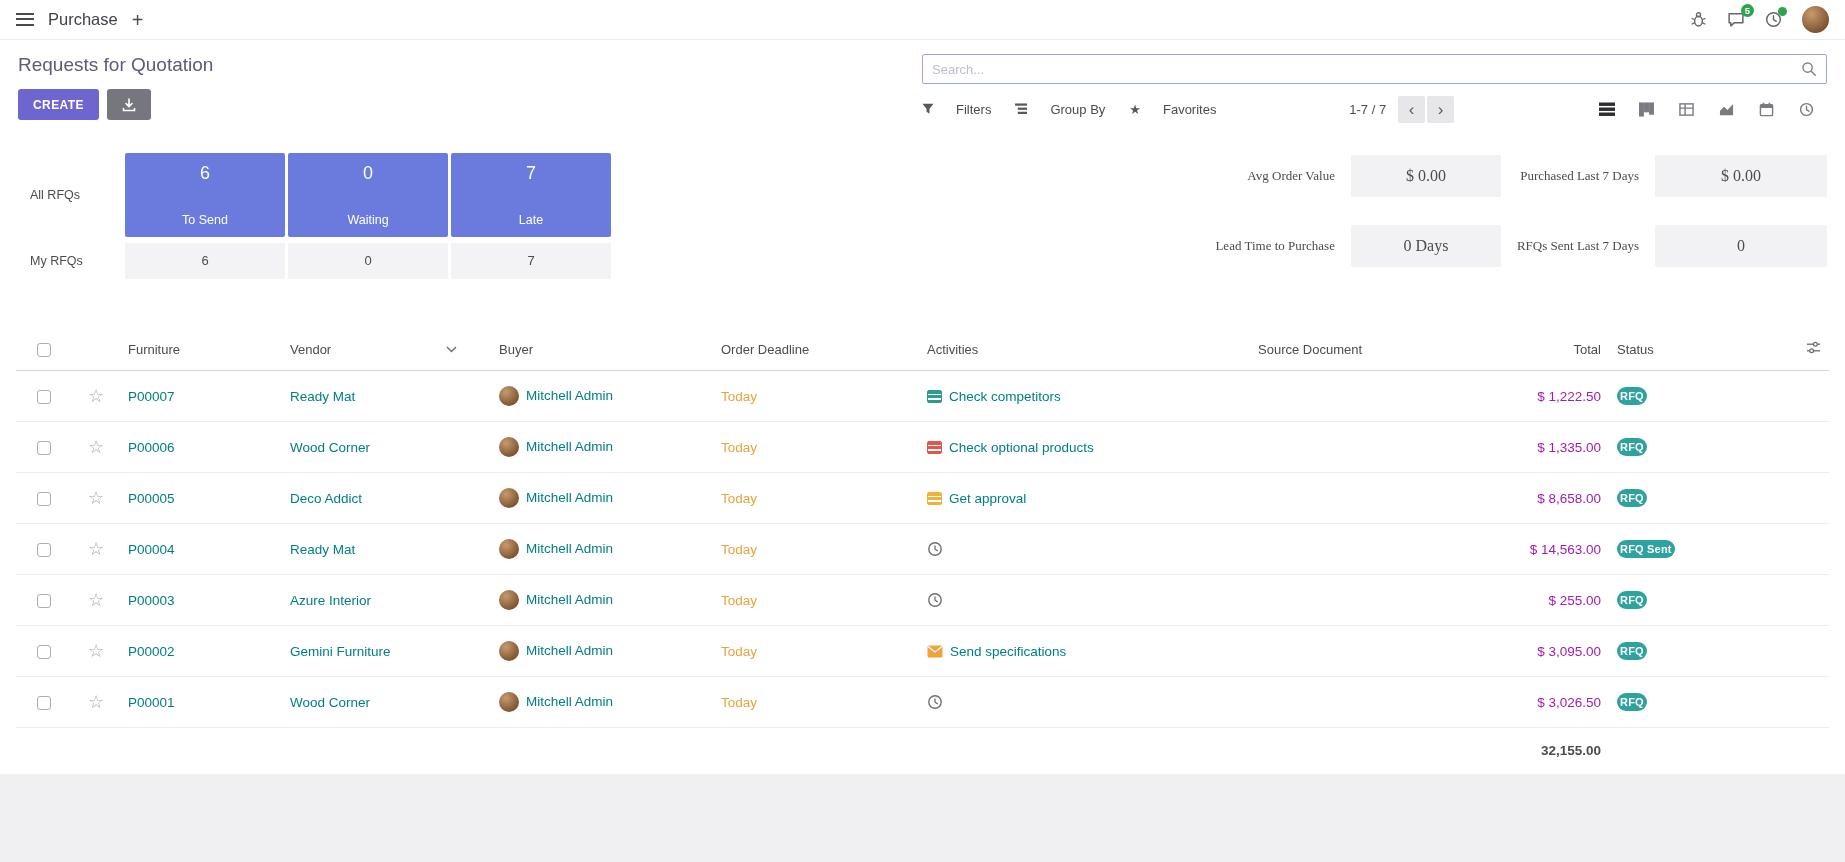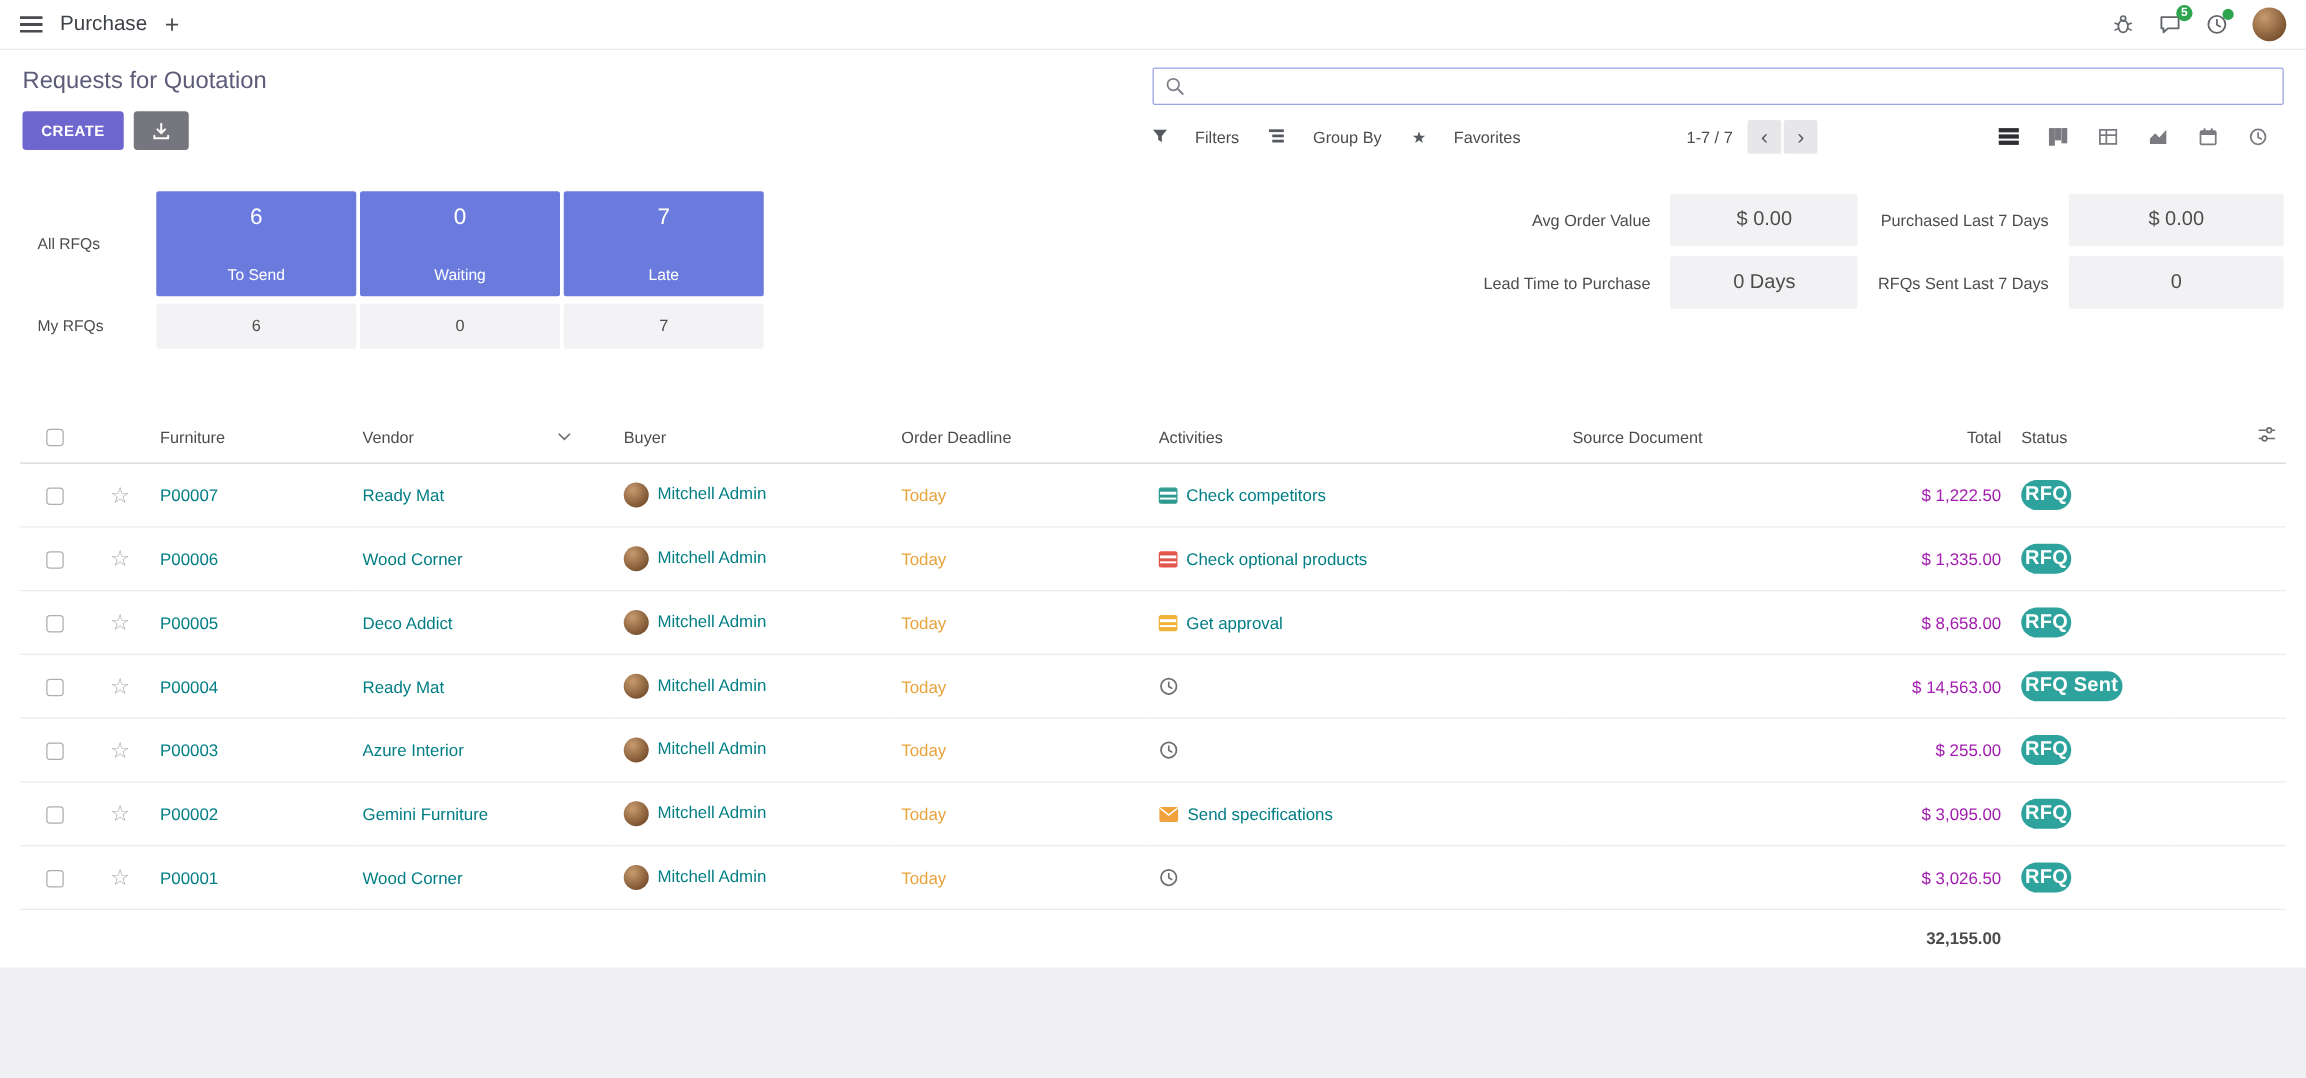--- a/index.html
+++ b/index.html
@@ -71,21 +71,21 @@
   .dash-left{ display:grid; grid-template-columns:104px 160px 160px 160px;
     gap:6px 3px; align-items:center; }
   .dash-row-label{ font-size:12.5px; color:#4C4C4C; padding-left:12px; }
   .kpi-tile{ background:#6A7BDD; color:#fff; border-radius:2px; text-align:center;
     padding:9px 0 10px; cursor:pointer; }
   .kpi-count{ font-size:18px; line-height:1.25; }
   .kpi-label{ font-size:12.5px;margin-top:28px; }
   .kpi-my{ background:#F3F3F6; border-radius:2px; text-align:center; height:36px;
     line-height:36px; font-size:13px; color:#4C4C4C; cursor:pointer; }
   .dash-right{ display:grid; grid-template-columns:auto 150px auto 172px;
-    gap:8px 16px; align-items:center; padding-top:2px; }
+    gap:28px 16px; align-items:center; padding-top:2px;font-family:Liberation Serif, serif; }
   .stat-label{ font-size:13px; color:#4C4C4C; text-align:right; white-space:nowrap; }
   .stat-value{ background:#F2F2F5; border-radius:2px; height:42px; line-height:42px;
     text-align:center; font-size:16px; color:#4C4C4C; }
   
   .table-wrap{ background:#fff; padding:6px 16px 0; }
   table{ width:100%; border-collapse:collapse; table-layout:fixed; }
   th{ font-size:13px; font-weight:500; color:#4C4C4C; text-align:left;
     height:42px; padding:0 8px; border-bottom:1px solid #D5D5D8; white-space:nowrap; }
   th.num, td.num{ text-align:right; }
   td{ height:51px; padding:0 8px; border-bottom:1px solid #ECECEF; white-space:nowrap;
@@ -111,21 +111,21 @@
     border:1px solid #E2574C; }
   .act-icon.type-list-yellow .list-shape{ display:inline-block;
     background:repeating-linear-gradient(to bottom,#EFB339 0 2.6px,#fff 2.6px 4.4px);
     border:1px solid #EFB339; }
   .act-icon .clock-shape{ display:none; }
   .act-icon.type-clock .clock-shape{ display:block; }
   .act-icon .env-shape{ display:none; }
   .act-icon.type-envelope .env-shape{ display:block; }
   .act-label{ color:#017E84; cursor:pointer; }
   .total-amount{ color:#a21caf; }
-  .status-badge{ display:inline-block; background:#2EA39D; color:#fff; font-size:16px;
+  .status-badge{ display:inline-block; background:#2EA39D; color:#fff; font-size:11px;
     font-weight:700; padding:3px 3px; border-radius:12px; letter-spacing:.2px; }
   .cell-gear, .th-gear{ text-align:right; }
   tfoot td{ height:46px; border-bottom:none; border-top:none; font-weight:700;
     color:#4C4C4C; font-size:13.5px; }
   .vendor-th{ display:flex; align-items:center; justify-content:space-between; }
   .th-caret{ margin-right:26px; }
 </style>
 </head>
 <body>
 
@@ -170,20 +170,21 @@
         <button class="btn-download">
           <svg width="14" height="14" viewBox="0 0 14 14">
             <path d="M7 1 V8 M4 5.5 L7 8.6 L10 5.5" fill="none" stroke="#fff" stroke-width="1.6" stroke-linecap="round" stroke-linejoin="round"></path>
             <path d="M1.5 10.5 V12.5 H12.5 V10.5" fill="none" stroke="#fff" stroke-width="1.6" stroke-linecap="round"></path>
           </svg>
         </button>
       </div>
     </div>
     <div class="cp-right">
       <div class="search-box">
+        <input type="text" placeholder="Search..." style="">
         <svg width="16" height="16" viewBox="0 0 16 16">
           <circle cx="6.6" cy="6.6" r="4.6" fill="none" stroke="#7F828A" stroke-width="1.4"></circle>
           <path d="M10.2 10.2 L14.2 14.2" stroke="#7F828A" stroke-width="1.5" stroke-linecap="round"></path>
         </svg>
       </div>
       <div class="cp-row2">
         <div class="filter-group">
           <span class="cp-filter-item">
             <svg width="12" height="12" viewBox="0 0 14 13">
               <path d="M0.5 0.5 H13.5 L8.7 6.2 V12 L5.3 9.8 V6.2 Z" fill="#55585E"></path>

